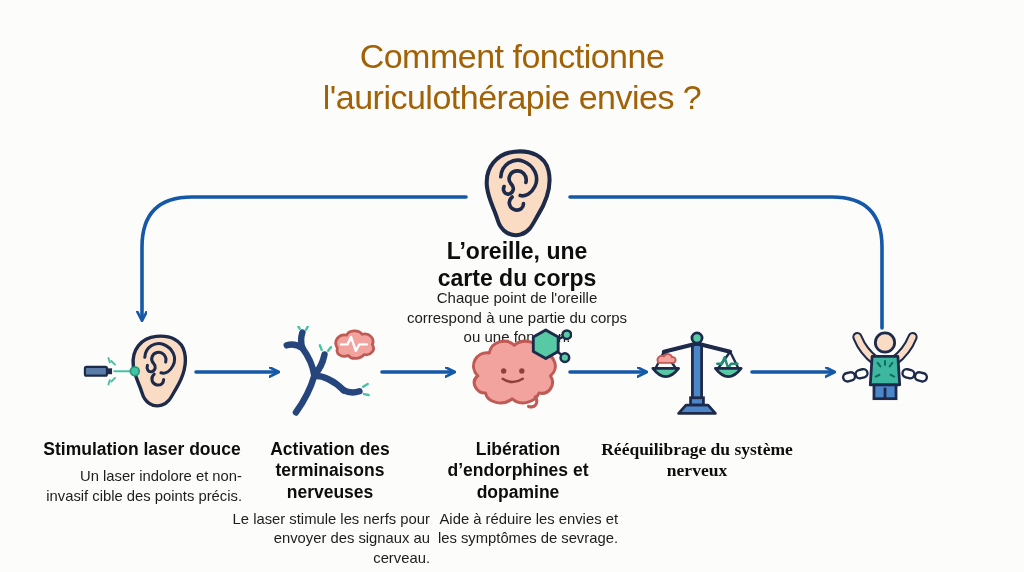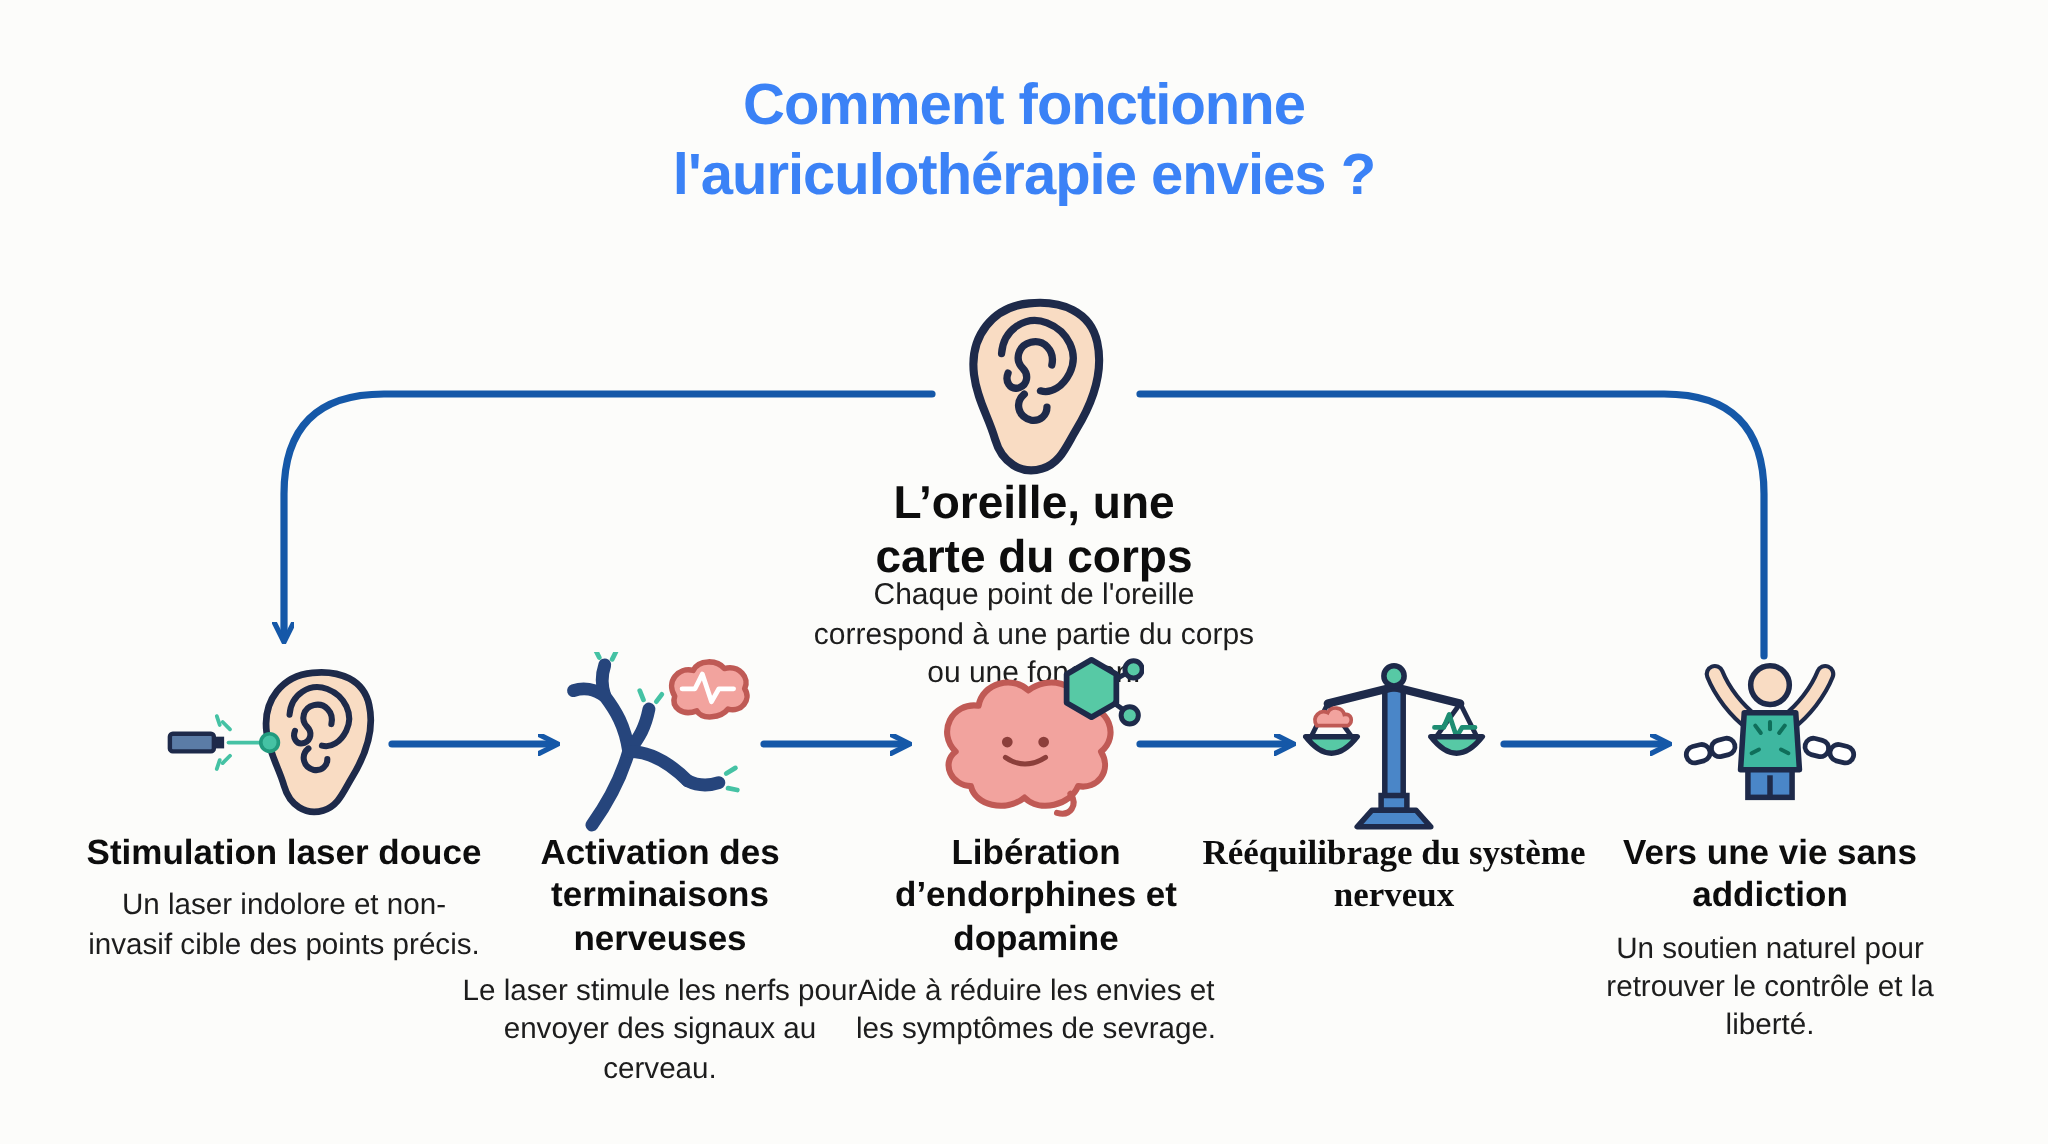--- a/index.html
+++ b/index.html
@@ -1,34 +1,34 @@
 <!DOCTYPE html>
 <html><head>
 <meta charset="utf-8">
 <style>
   html,body{margin:0;padding:0;}
   body{font-family:"Liberation Sans","DejaVu Sans",sans-serif;background:#ffffff;}
   .canvas{position:relative;width:1024px;height:572px;background:#fcfcfa;overflow:hidden;}
 
   .title{position:absolute;top:36px;left:0;width:1024px;text-align:center;
-         font-size:29px;font-weight:700;color:#3b82f6;line-height:1.2;letter-spacing:-0.5px;}
+         font-size:34px;font-weight:400;color:#a16207;line-height:1.2;letter-spacing:-0.5px;}
 
   .connector-svg{position:absolute;top:0;left:0;width:1024px;height:572px;pointer-events:none;}
 
   .hub-icon{position:absolute;left:466px;top:146px;width:102px;height:94px;}
   .hub-heading{position:absolute;left:427px;top:238px;width:180px;text-align:center;
                font-size:23px;font-weight:800;color:#0d0d0d;line-height:1.18;}
   .hub-desc{position:absolute;left:402px;top:288px;width:230px;text-align:center;
             font-size:15px;color:#1d1d1d;line-height:1.3;}
 
   .step-icon{position:absolute;top:324px;width:110px;height:96px;display:flex;
              align-items:center;justify-content:center;}
-  .step-text{position:absolute;top:416px;width:200px;text-align:center;}
+  .step-text{position:absolute;top:439px;width:200px;text-align:center;}
   .step-heading{font-size:17.5px;font-weight:800;color:#0d0d0d;line-height:1.22;}
-  .step-desc{margin-top:7px;font-size:14.8px;color:#1d1d1d;line-height:1.3;}
+  .step-desc{margin-top:7px;font-size:14.8px;color:#1d1d1d;line-height:1.3;text-align:right;}
 
   
   .c1i{left:82px;}  .c1t{left:42px;}
   .c2i{left:275px;} .c2t{left:230px;}
   .c3i{left:463px;} .c3t{left:418px;}
   .c4i{left:642px;} .c4t{left:597px;font-family:Liberation Serif, serif;}
   .c5i{left:830px;} .c5t{left:785px;}
 </style>
 </head>
 <body>
@@ -193,18 +193,14 @@
     <div class="step-heading">Libération d’endorphines et dopamine</div>
     <div class="step-desc">Aide à réduire les envies et les symptômes de sevrage.</div>
   </div>
   <div class="step-text c2t">
     <div class="step-heading">Activation des terminaisons nerveuses</div>
     <div class="step-desc">Le laser stimule les nerfs pour envoyer des signaux au cerveau.</div>
   </div>
   <div class="step-text c4t">
     <div class="step-heading">Rééquilibrage du système nerveux</div>
   </div>
-  <div class="step-text c5t">
-    <div class="step-heading">Vers une vie sans addiction</div>
-    <div class="step-desc">Un soutien naturel pour retrouver le contrôle et la liberté.</div>
-  </div>
 
 </div>
 
 </body></html>

